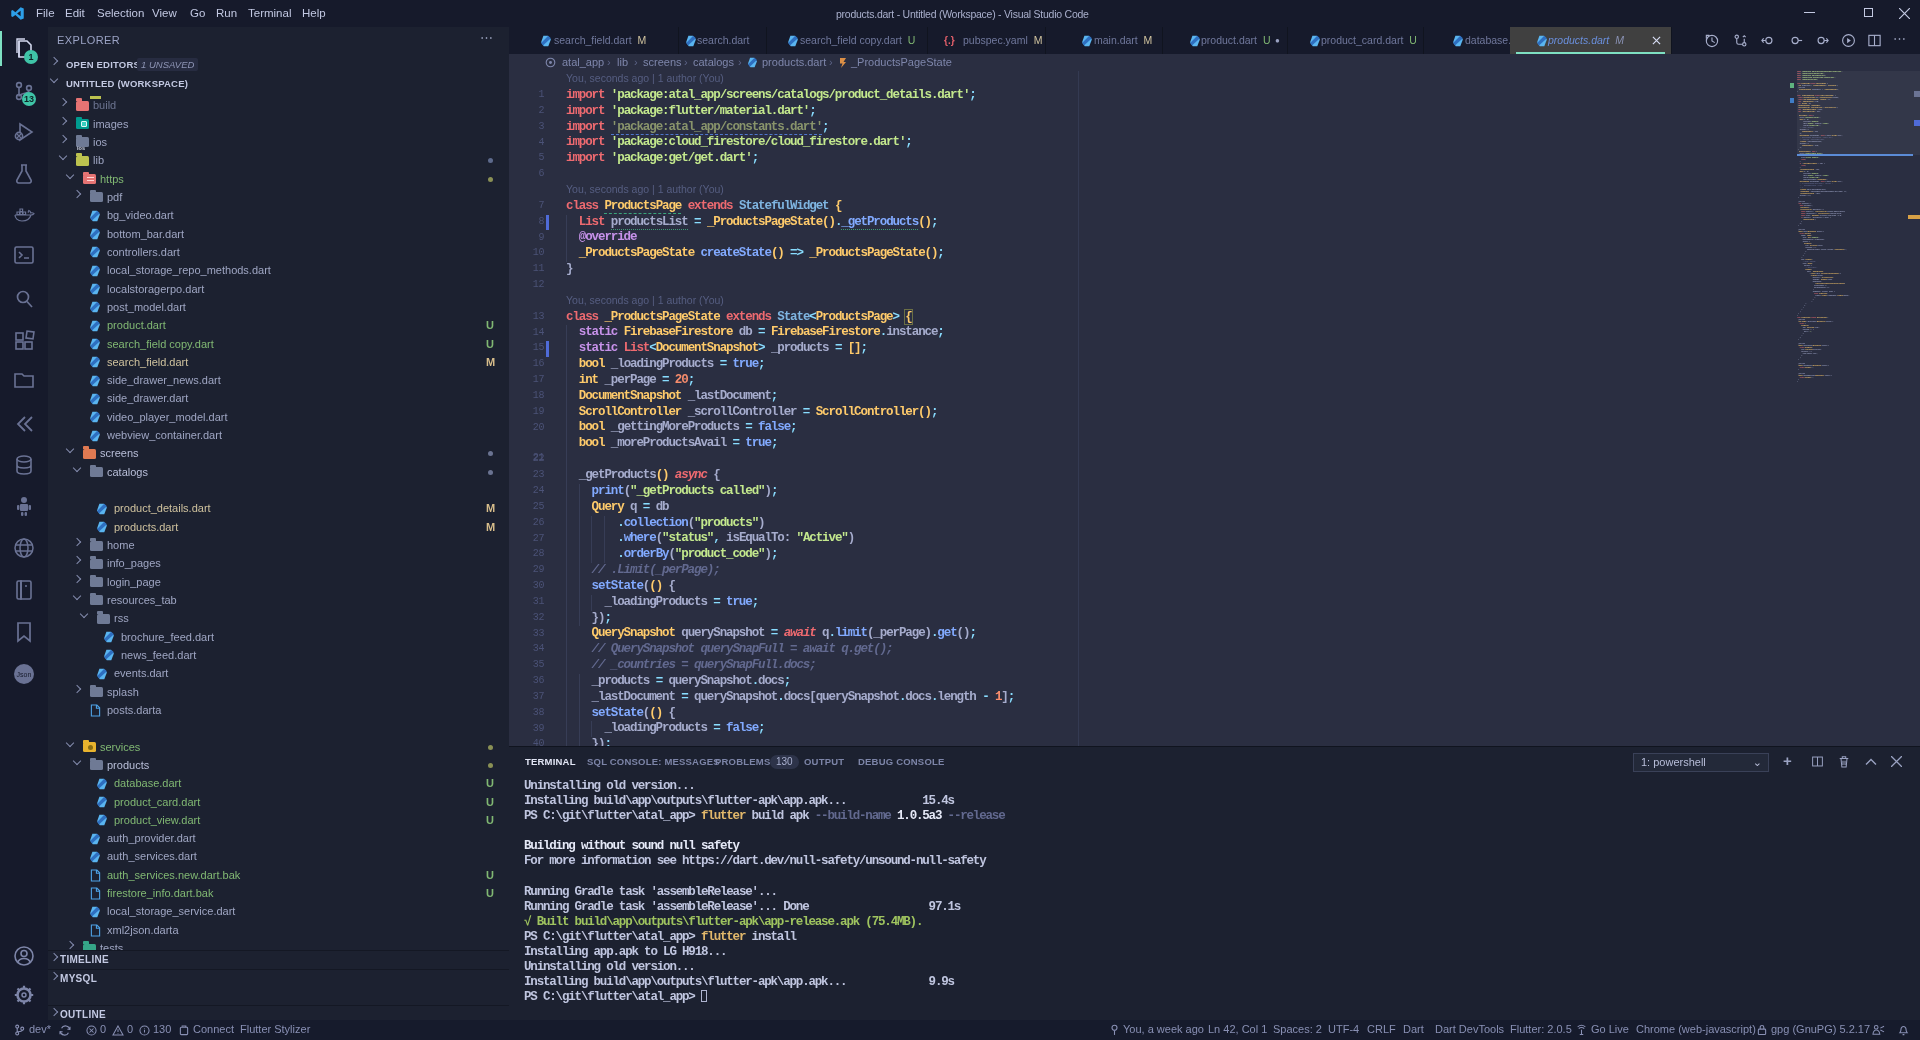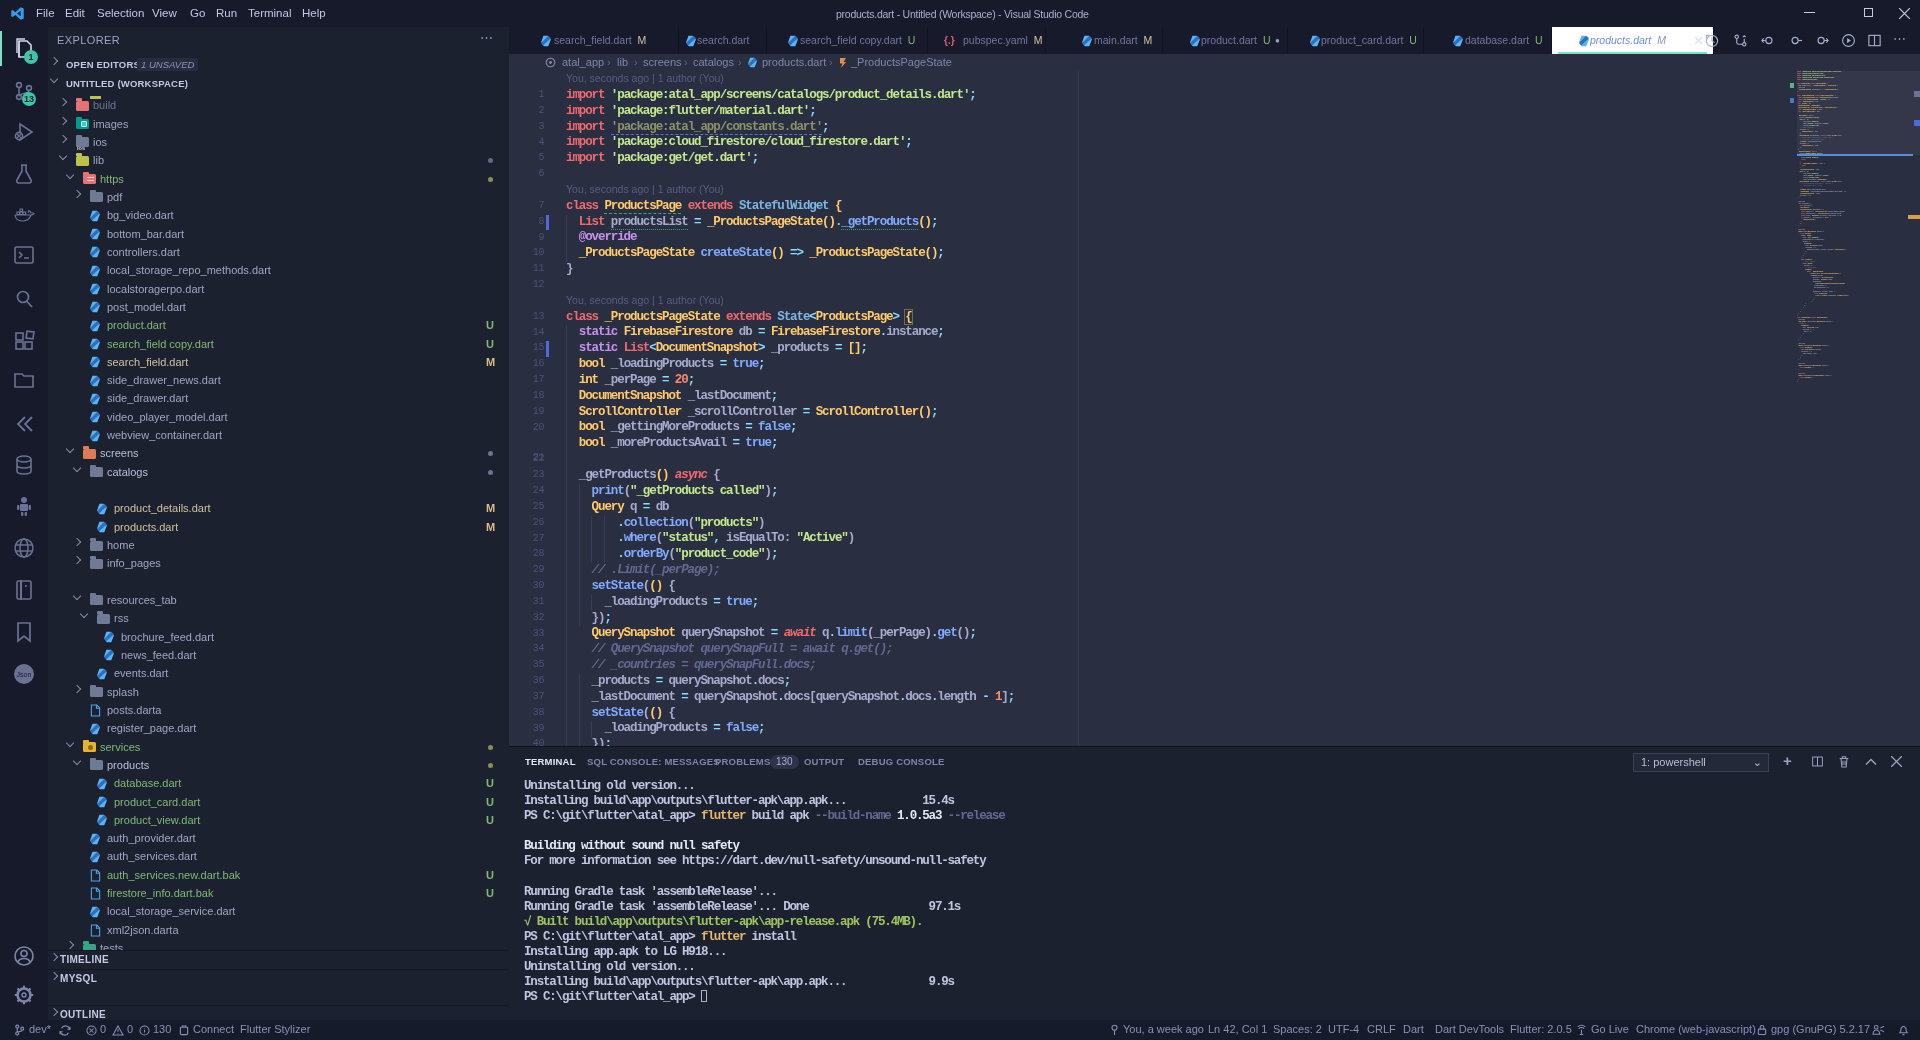--- a/index.html
+++ b/index.html
@@ -329,20 +329,25 @@
 <div class="srow" style="top:509.0px">
       <span class="chev c2" style="left:26px;top:6px"></span>
       <span class="fo" style="left:42px;background:#6f7a95"></span>
       <span class="lbl" style="left:59px;color:#9fa6c3">home</span>
     </div>
 <div class="srow" style="top:527.3px">
       <span class="chev c2" style="left:26px;top:6px"></span>
       <span class="fo" style="left:42px;background:#6f7a95"></span>
       <span class="lbl" style="left:59px;color:#9fa6c3">info_pages</span>
     </div>
+<div class="srow" style="top:545.6px">
+      <span class="chev c2" style="left:26px;top:6px"></span>
+      <span class="fo" style="left:42px;background:#6f7a95"></span>
+      <span class="lbl" style="left:59px;color:#9fa6c3">login_page</span>
+    </div>
 <div class="srow" style="top:563.9px">
       <span class="chev e" style="left:26px;top:6px"></span>
       <span class="fo" style="left:42px;background:#6f7a95"></span>
       <span class="lbl" style="left:59px;color:#9fa6c3">resources_tab</span>
     </div>
 <div class="srow" style="top:582.3px">
       <span class="chev e" style="left:33px;top:6px"></span>
       <span class="fo" style="left:49px;background:#6f7a95"></span>
       <span class="lbl" style="left:66px;color:#9fa6c3">rss</span>
     </div>
@@ -371,27 +376,20 @@
       <span class="chev c2" style="left:26px;top:6px"></span>
       <span class="fo" style="left:42px;background:#6f7a95"></span>
       <span class="lbl" style="left:59px;color:#9fa6c3">splash</span>
     </div>
 <div class="srow" style="top:673.9px">
       <svg style="position:absolute;left:42px;top:3px" width="11" height="13" viewBox="0 0 12 14" fill="none" stroke="#4ea3e8" stroke-width="1.2">
         <path d="M1.5 1h6l3 3v9h-9z"></path>
         <path d="M7 1v3.5h3.5"></path>
       </svg>
       <span class="lbl" style="left:59px;color:#9fa6c3">posts.darta</span>
-    </div>
-<div class="srow" style="top:692.2px">
-      <svg style="position:absolute;left:41px;top:3.5px" width="12" height="12" viewBox="0 0 16 16">
-        <path fill="#5ab5f0" d="M4.5 1h6l4 5-3.5 9h-6L1.5 9.5z"></path>
-        <path fill="#2e6fc0" d="M11 1L1.5 10.5 4 14 14.5 4.2z"></path>
-      </svg>
-      <span class="lbl" style="left:59px;color:#9fa6c3">register_page.dart</span>
     </div>
 <div class="srow" style="top:710.5px">
       <span class="chev e" style="left:19px;top:6px"></span>
       <span class="fo" style="left:35px;background:#e8b32e"></span>
       <span style="position:absolute;left:40px;top:7px;width:5px;height:5px;border-radius:3px;background:#8a6d12"></span>
       <span class="lbl" style="left:52px;color:#81b873">services</span>
       <span class="dot" style="background:#8a9055"></span>
     </div>
 <div class="srow" style="top:728.8px">
       <span class="chev e" style="left:26px;top:6px"></span>
@@ -533,21 +531,21 @@
       </svg>
       <span style="position:absolute;left:33px;color:#70789c;white-space:pre">product_card.dart<span style="color:#81b873">  U</span></span>
     </div>
 <div class="tab" style="left:915px;width:128px">
       <svg style="position:absolute;left:28px;top:8px" width="12" height="12" viewBox="0 0 16 16">
         <path fill="#5ab5f0" d="M4.5 1h6l4 5-3.5 9h-6L1.5 9.5z"></path>
         <path fill="#2e6fc0" d="M11 1L1.5 10.5 4 14 14.5 4.2z"></path>
       </svg>
       <span style="position:absolute;left:41px;color:#70789c;white-space:pre">database.dart<span style="color:#81b873">  U</span></span>
     </div>
-<div class="tab" style="left:1043px;width:162px;background:#ffffff">
+<div class="tab" style="left:1001px;width:162px;background:#404040">
       <svg style="position:absolute;left:26px;top:8px" width="12" height="12" viewBox="0 0 16 16">
         <path fill="#5ab5f0" d="M4.5 1h6l4 5-3.5 9h-6L1.5 9.5z"></path>
         <path fill="#2e6fc0" d="M11 1L1.5 10.5 4 14 14.5 4.2z"></path>
       </svg>
       <span style="position:absolute;left:38px;font-style:italic;color:#6a8fdc;white-space:pre">products.dart<span style="color:#8b93b6">  M</span></span>
       <span style="position:absolute;left:6px;right:6px;bottom:0;height:2px;background:#7ee0c2"></span>
       <svg style="position:absolute;right:10px;top:9px" width="9" height="9" viewBox="0 0 10 10">
         <path stroke="#d6dcf3" stroke-width="1.3" d="M1 1l8 8M9 1L1 9"></path>
       </svg>
     </div>

